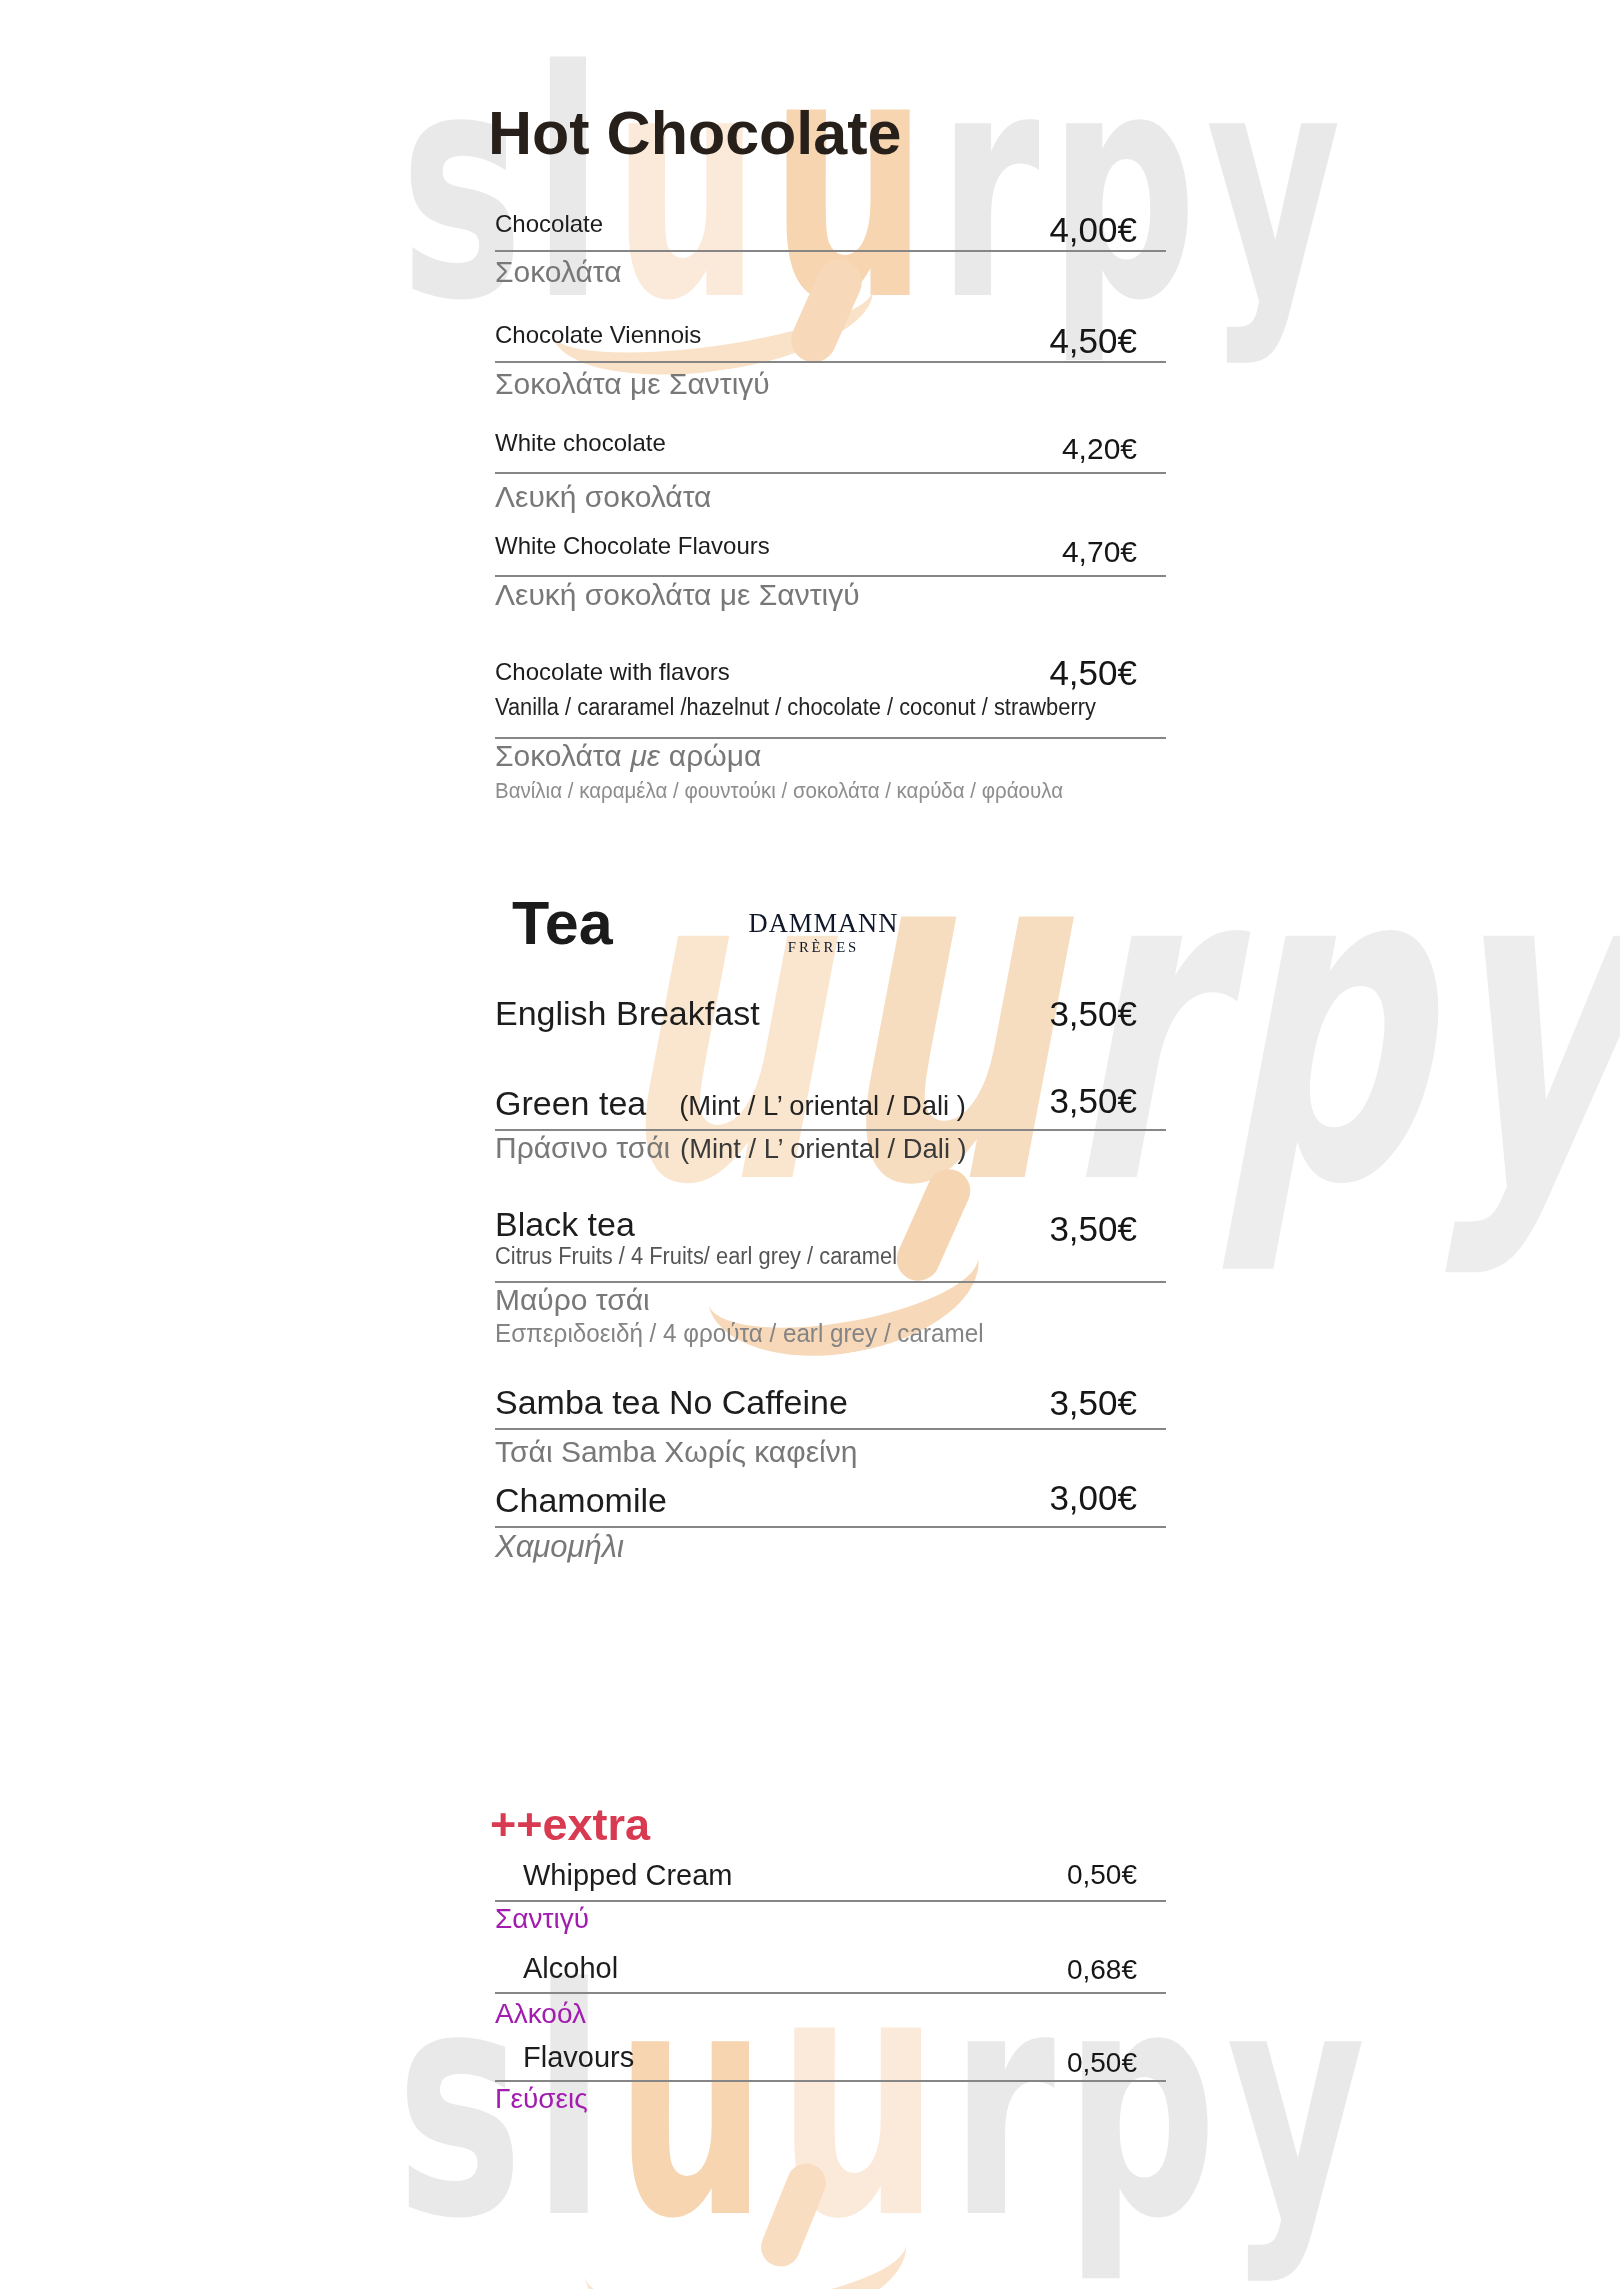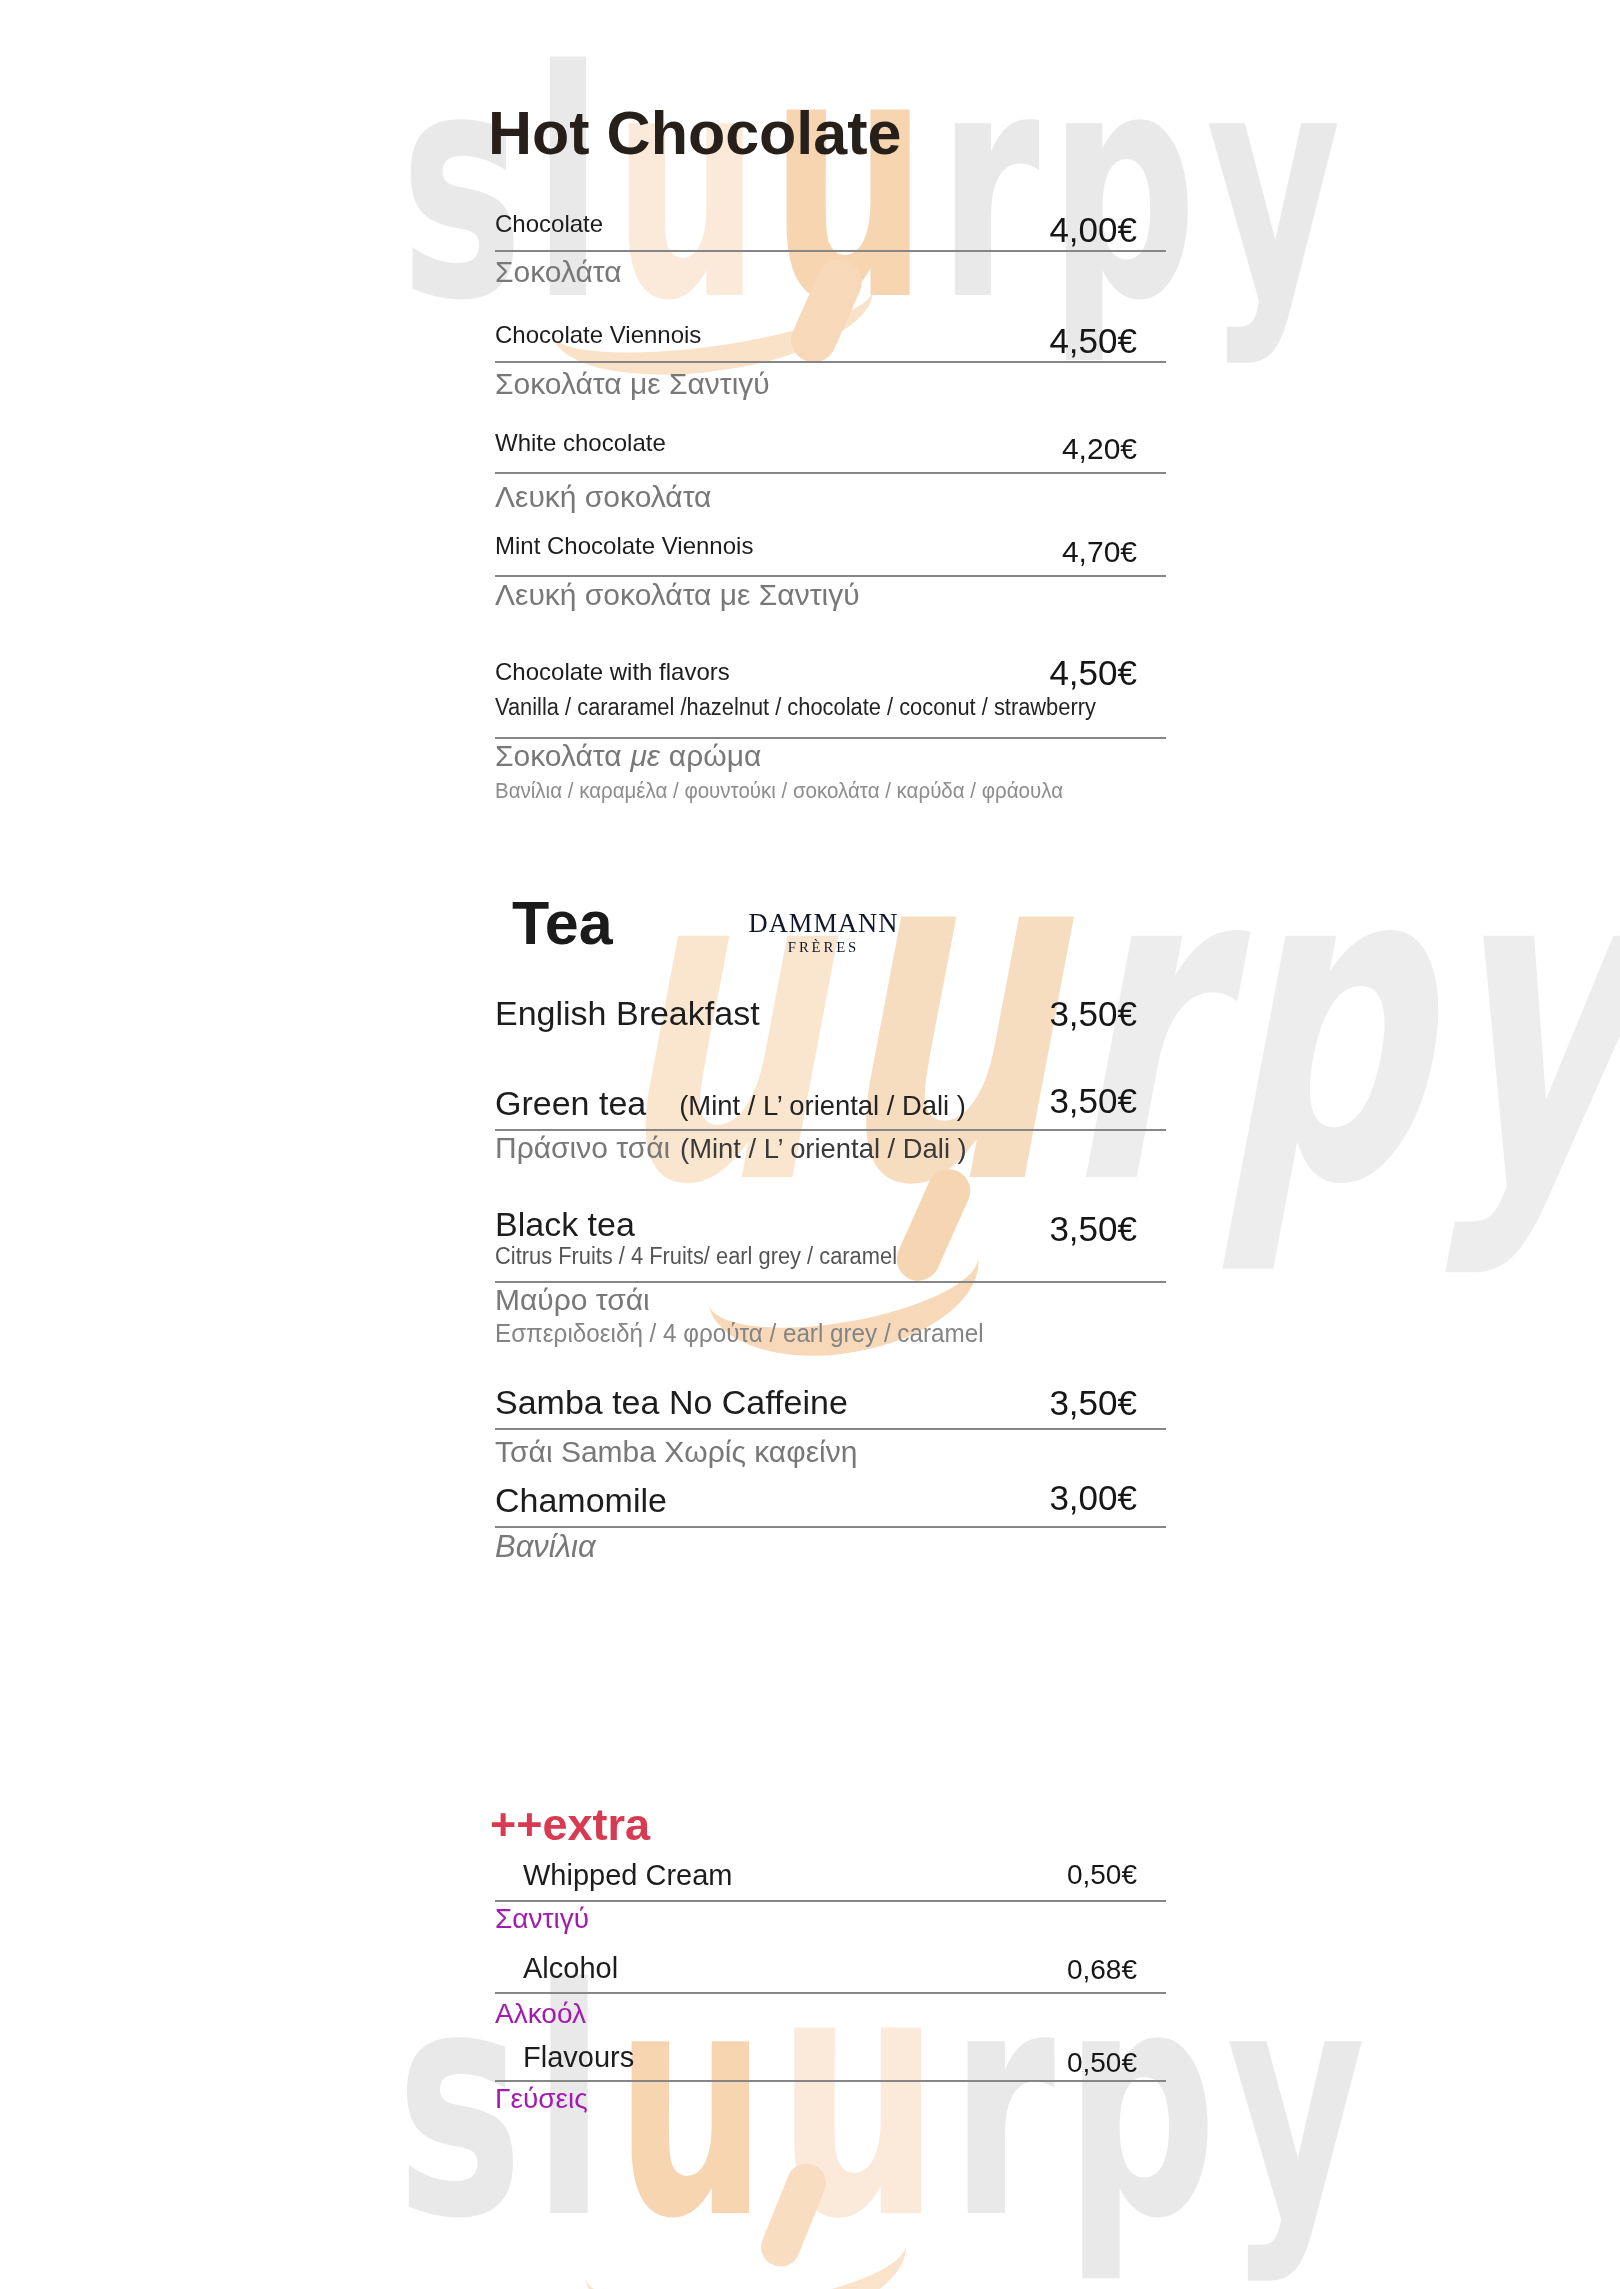--- a/index.html
+++ b/index.html
@@ -90,21 +90,21 @@
   <div class="abs name" style="top:323px;">Chocolate Viennois</div>
   <div class="abs price" style="top:323px;">4,50€</div>
   <div class="ln" style="top:361px;"></div>
   <div class="abs greek" style="top:369px;">Σοκολάτα με Σαντιγύ</div>
 
   <div class="abs name" style="top:431px;">White chocolate</div>
   <div class="abs price sm" style="top:434px;">4,20€</div>
   <div class="ln" style="top:472px;"></div>
   <div class="abs greek" style="top:482px;">Λευκή σοκολάτα</div>
 
-  <div class="abs name" style="top:534px;">Mint Chocolate Viennois</div>
+  <div class="abs name" style="top:534px;">White Chocolate Flavours</div>
   <div class="abs price sm" style="top:537px;">4,70€</div>
   <div class="ln" style="top:575px;"></div>
   <div class="abs greek" style="top:580px;">Λευκή σοκολάτα με Σαντιγύ</div>
 
   <div class="abs price" style="top:655px;">4,50€</div>
   <div class="abs name" style="top:660px;">Chocolate with flavors</div>
   <div class="abs desc" style="top:696px;">Vanilla / cararamel /hazelnut / chocolate / coconut / strawberry</div>
   <div class="ln" style="top:737px;"></div>
   <div class="abs greek" style="top:741px;"><span>Σοκολάτα</span><span class="gmid">με</span><span>αρώμα</span></div>
   <div class="abs gdesc" style="top:780px;">Βανίλια / καραμέλα / φουντούκι / σοκολάτα / καρύδα / φράουλα</div>
@@ -131,21 +131,21 @@
   <div class="abs gdesc lg" style="top:1321px;">Εσπεριδοειδή / 4 φρούτα / earl grey / caramel</div>
 
   <div class="abs name tea" style="top:1385px;">Samba tea No Caffeine</div>
   <div class="abs price" style="top:1385px;">3,50€</div>
   <div class="ln" style="top:1428px;"></div>
   <div class="abs greek" style="top:1437px;">Τσάι Samba Χωρίς καφείνη</div>
 
   <div class="abs name tea" style="top:1483px;">Chamomile</div>
   <div class="abs price" style="top:1480px;">3,00€</div>
   <div class="ln" style="top:1526px;"></div>
-  <div class="abs greek it" style="top:1531px; font-size:31px;">Βανίλια</div>
+  <div class="abs greek it" style="top:1531px; font-size:31px;">Χαμομήλι</div>
 
   <h1 class="sec-title" id="extra-title" style="left:490px; top:1802px;">++extra</h1>
 
   <div class="abs name xs" style="top:1861px;">Whipped Cream</div>
   <div class="abs price xs" style="top:1861px;">0,50€</div>
   <div class="ln" style="top:1900px;"></div>
   <div class="abs greek sm" style="top:1905px;">Σαντιγύ</div>
 
   <div class="abs name xs" style="top:1954px;">Alcohol</div>
   <div class="abs price xs" style="top:1956px;">0,68€</div>

